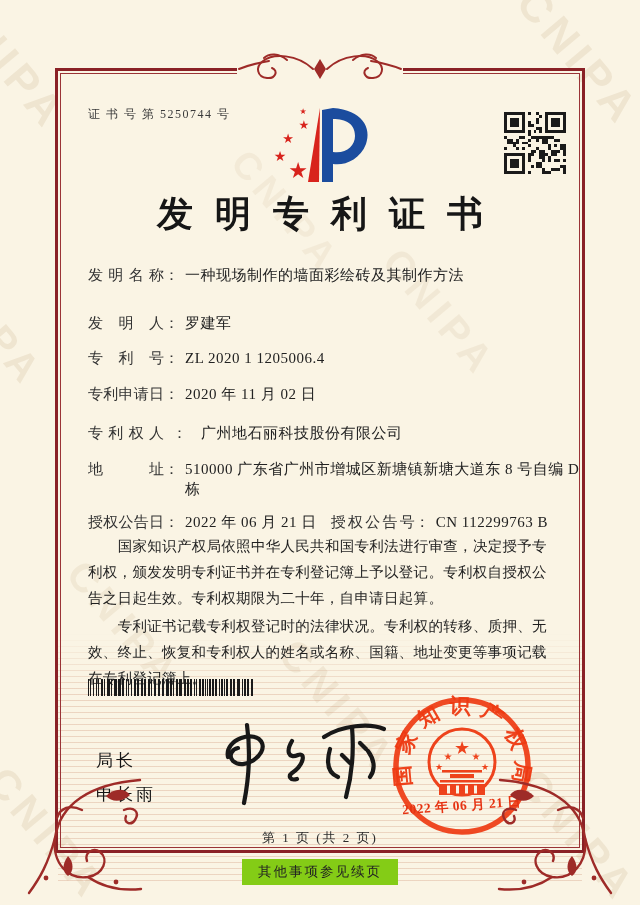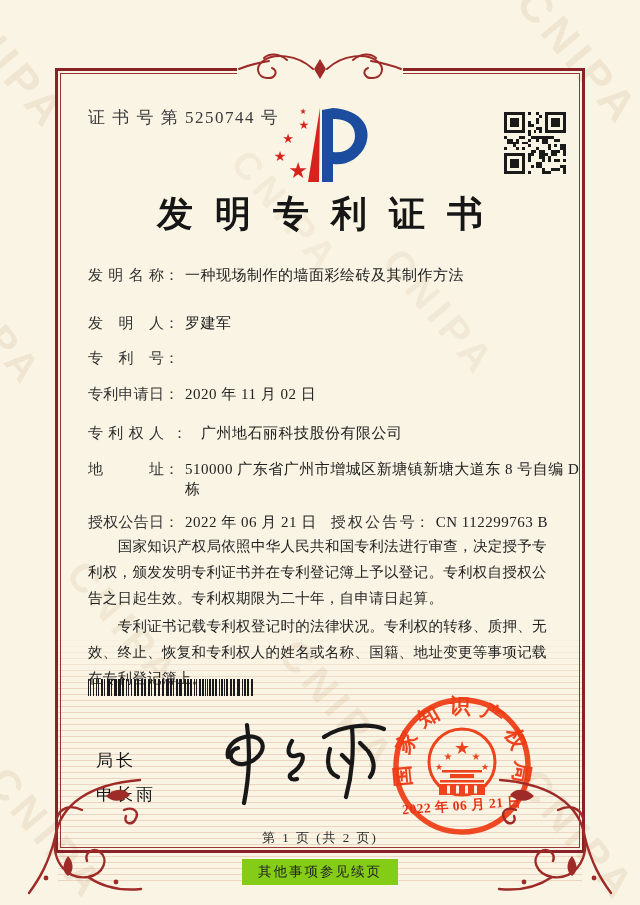--- a/index.html
+++ b/index.html
@@ -35,21 +35,21 @@
   
   .frame{
     position:absolute; left:55px; top:68px; width:524px; height:779px;
     border:3px solid #8a2126; z-index:1; pointer-events:none;
   }
   .frame-inner{
     position:absolute; inset:2px; border:1px solid #9a3336;
   }
   .content{position:absolute; inset:0; z-index:2;}
   .cert-no{
-    position:absolute; left:88px; top:106px; font-size:17px;
+    position:absolute; left:88px; top:106px; font-size:12px;
     letter-spacing:1.5px; color:#3a3a3a;
   }
   .logo{position:absolute; left:250px; top:96px; width:140px; height:92px;}
   .qr{position:absolute; left:504px; top:112px; width:62px; height:62px;}
   .title{
     position:absolute; left:0; right:0; top:190px; text-align:center;
     font-size:36px; font-weight:700; letter-spacing:22px; text-indent:22px;
     color:#161616;
   }
   .frow{position:absolute; left:88px; display:flex; align-items:flex-start;
@@ -377,20 +377,21 @@
       <span class="fvalue">一种现场制作的墙面彩绘砖及其制作方法</span>
     </div>
     <div class="frow r2">
       <span class="flabel">发明人</span>
         <span class="fcolon">：</span>
       <span class="fvalue">罗建军</span>
     </div>
     <div class="frow r3">
       <span class="flabel">专利号</span>
         <span class="fcolon">：</span>
+      <span class="fvalue">ZL 2020 1 1205006.4</span>
     </div>
     <div class="frow r4">
       <span class="flabel">专利申请日</span>
         <span class="fcolon">：</span>
       <span class="fvalue">2020 年 11 月 02 日</span>
     </div>
     <div class="frow r5">
       <span class="flabel">专利权人</span>
         <span class="fcolon">：</span>
       <span class="fvalue">广州地石丽科技股份有限公司</span>

